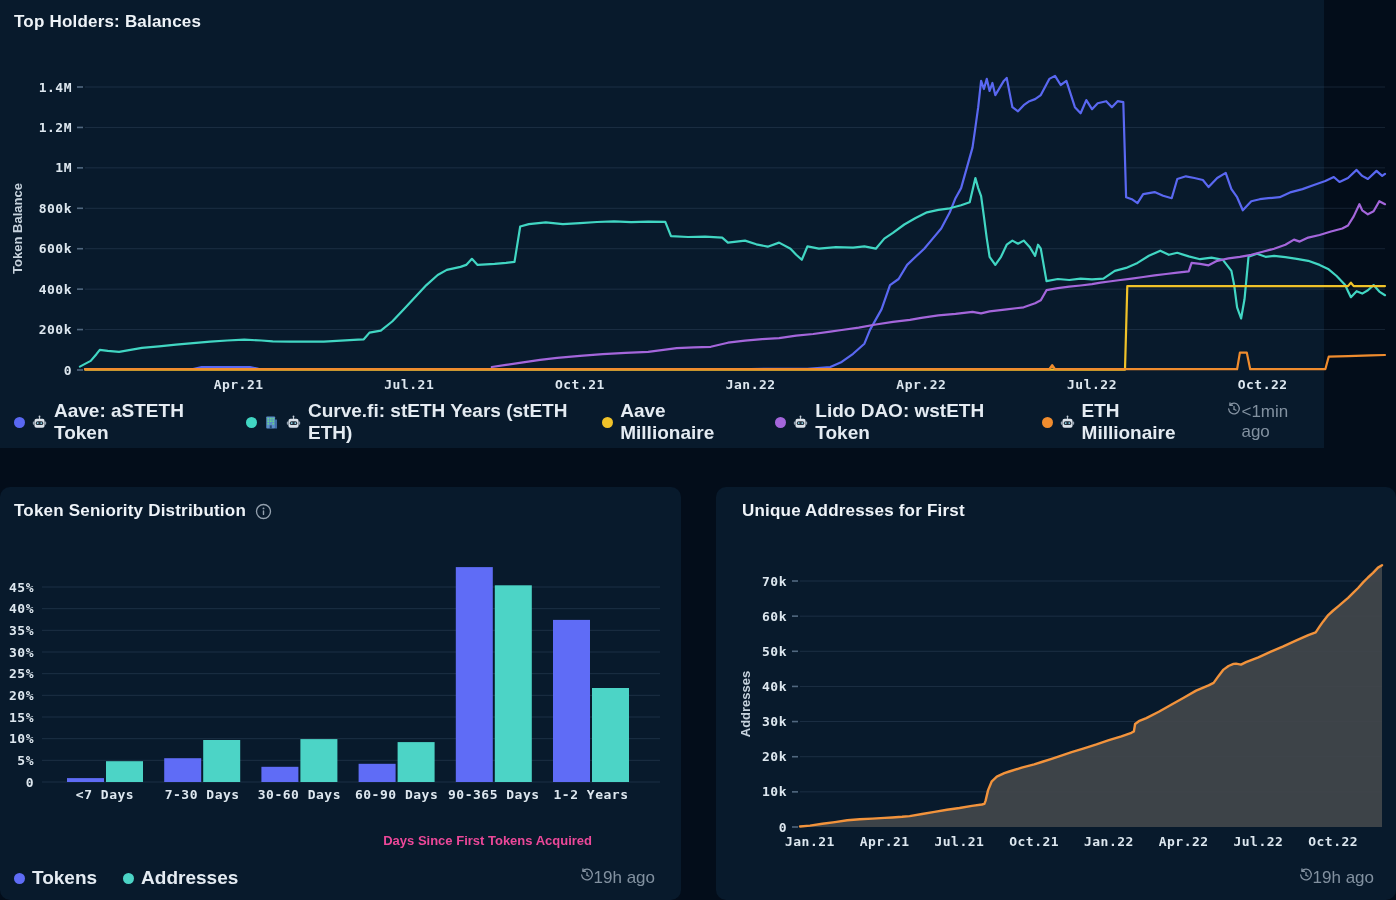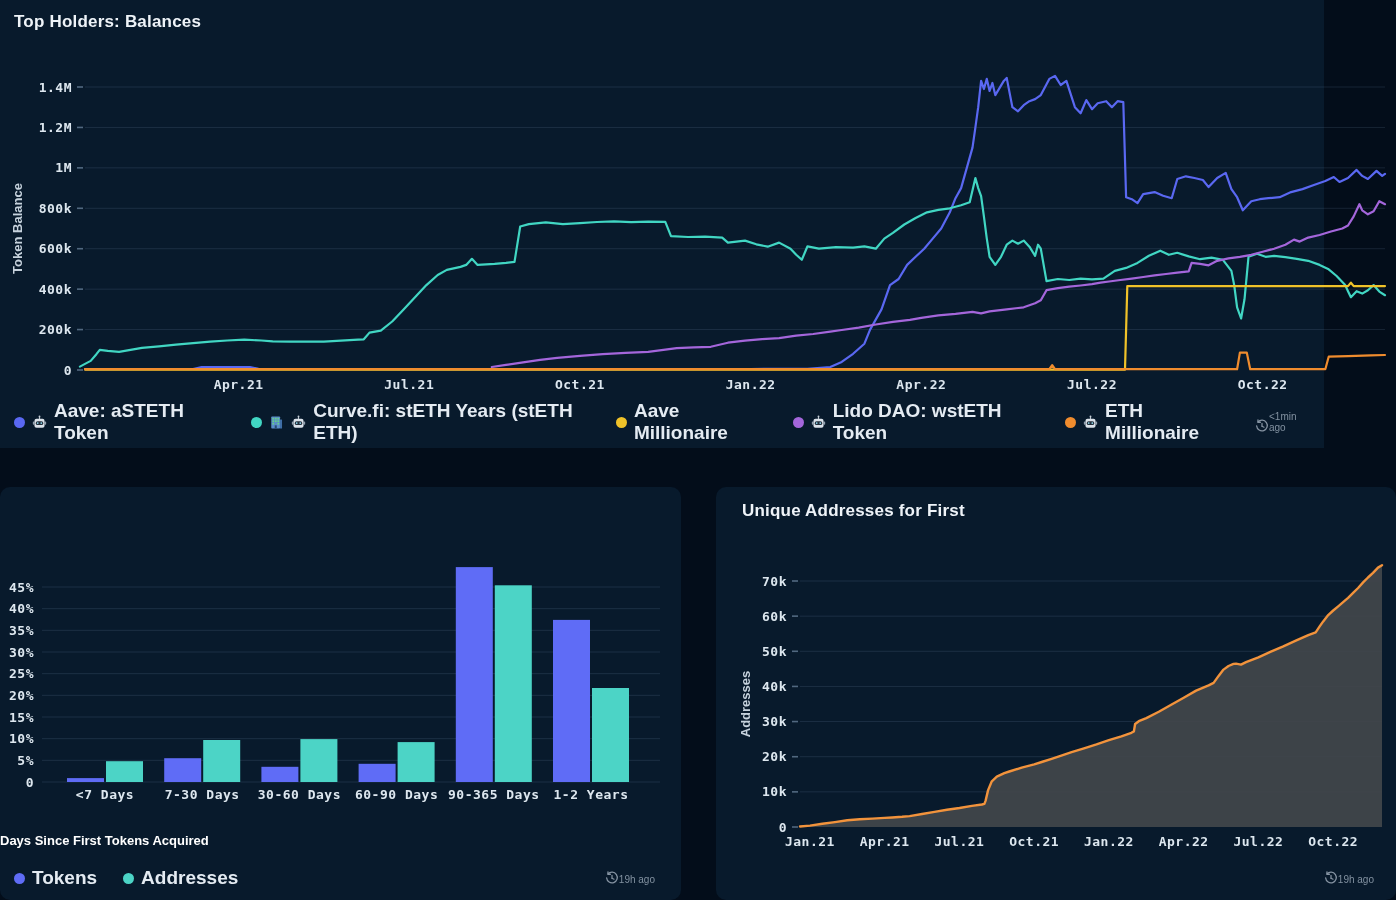--- a/index.html
+++ b/index.html
@@ -11,22 +11,22 @@
   #panel-addresses{left:716px;top:487px;width:680px;height:413px;border-radius:10px}
   .panel-title{font-size:17px;font-weight:700;color:#eef3f8;letter-spacing:.2px}
   .title-row{position:absolute;display:flex;align-items:center;gap:9px}
   svg.chart{position:absolute;left:0;overflow:visible}
   text.tick{font:700 13px "DejaVu Sans Mono",monospace;fill:#dde7ef;letter-spacing:.5px}
   text.axis-label{font:600 13px "Liberation Sans",sans-serif;fill:#c6d2dd}
   .legend-row{position:absolute;display:flex;align-items:center}
   .legend-item{display:flex;align-items:center;gap:7px;font-size:19px;font-weight:600;color:#e4ebf2;cursor:pointer}
   .dot{width:11px;height:11px;border-radius:50%;flex:0 0 auto}
   .lg-icon{display:flex;align-items:center}
-  .timestamp{margin-left:auto;display:flex;align-items:flex-end;gap:0;color:#8291a0;font-size:10px;font-weight:500}
-  .x-label{position:absolute;text-align:left;font:600 13px "Liberation Sans",sans-serif;color:#ffffff}
+  .timestamp{margin-left:auto;display:flex;align-items:flex-start;gap:0;color:#8291a0;font-size:17px;font-weight:500}
+  .x-label{position:absolute;text-align:right;font:600 13px "Liberation Sans",sans-serif;color:#ec4899}
   .info-btn{display:flex;align-items:center;cursor:pointer}
 </style>
 </head>
 <body>
 
 <div class="panel" id="panel-top">
   <div class="title-row" style="left:14px;top:12px">
     <span class="panel-title">Top Holders: Balances</span>
   </div>
   <svg class="chart" id="top-chart" style="top:0" width="1396" height="400" viewBox="0 0 1396 400">
@@ -160,20 +160,30 @@
             <line x1="8" y1="8.2" x2="8" y2="5.1" stroke="#8593a2" stroke-width="1.4" stroke-linecap="round"></line>
             <line x1="8" y1="8.2" x2="10.3" y2="9.4" stroke="#8593a2" stroke-width="1.4" stroke-linecap="round"></line>
           </svg>
         </span>
       <span>&lt;1min ago</span>
     </div>
   </div>
 </div>
 
 <div class="panel" id="panel-seniority">
+  <div class="title-row" style="left:14px;top:14px">
+    <span class="panel-title">Token Seniority Distribution</span>
+    <span class="info-btn" id="seniority-info">
+        <svg viewBox="0 0 18 18" width="17" height="17">
+          <circle cx="9" cy="9" r="7.4" fill="none" stroke="#93a0ae" stroke-width="1.4"></circle>
+          <circle cx="9" cy="5.7" r="1" fill="#93a0ae"></circle>
+          <rect x="8.25" y="7.7" width="1.5" height="5.1" rx="0.75" fill="#93a0ae"></rect>
+        </svg>
+      </span>
+  </div>
   <svg class="chart" id="bar-chart" style="top:50px" width="681" height="280" viewBox="0 0 681 280">
       <line x1="42" y1="245" x2="660" y2="245" stroke="rgba(159,197,232,0.13)" stroke-width="1"></line>
       <text x="34" y="249.5" text-anchor="end" class="tick">0</text>
       <line x1="42" y1="223.3335" x2="660" y2="223.3335" stroke="rgba(159,197,232,0.13)" stroke-width="1"></line>
       <text x="34" y="227.8335" text-anchor="end" class="tick">5%</text>
       <line x1="42" y1="201.667" x2="660" y2="201.667" stroke="rgba(159,197,232,0.13)" stroke-width="1"></line>
       <text x="34" y="206.167" text-anchor="end" class="tick">10%</text>
       <line x1="42" y1="180.0005" x2="660" y2="180.0005" stroke="rgba(159,197,232,0.13)" stroke-width="1"></line>
       <text x="34" y="184.5005" text-anchor="end" class="tick">15%</text>
       <line x1="42" y1="158.334" x2="660" y2="158.334" stroke="rgba(159,197,232,0.13)" stroke-width="1"></line>

